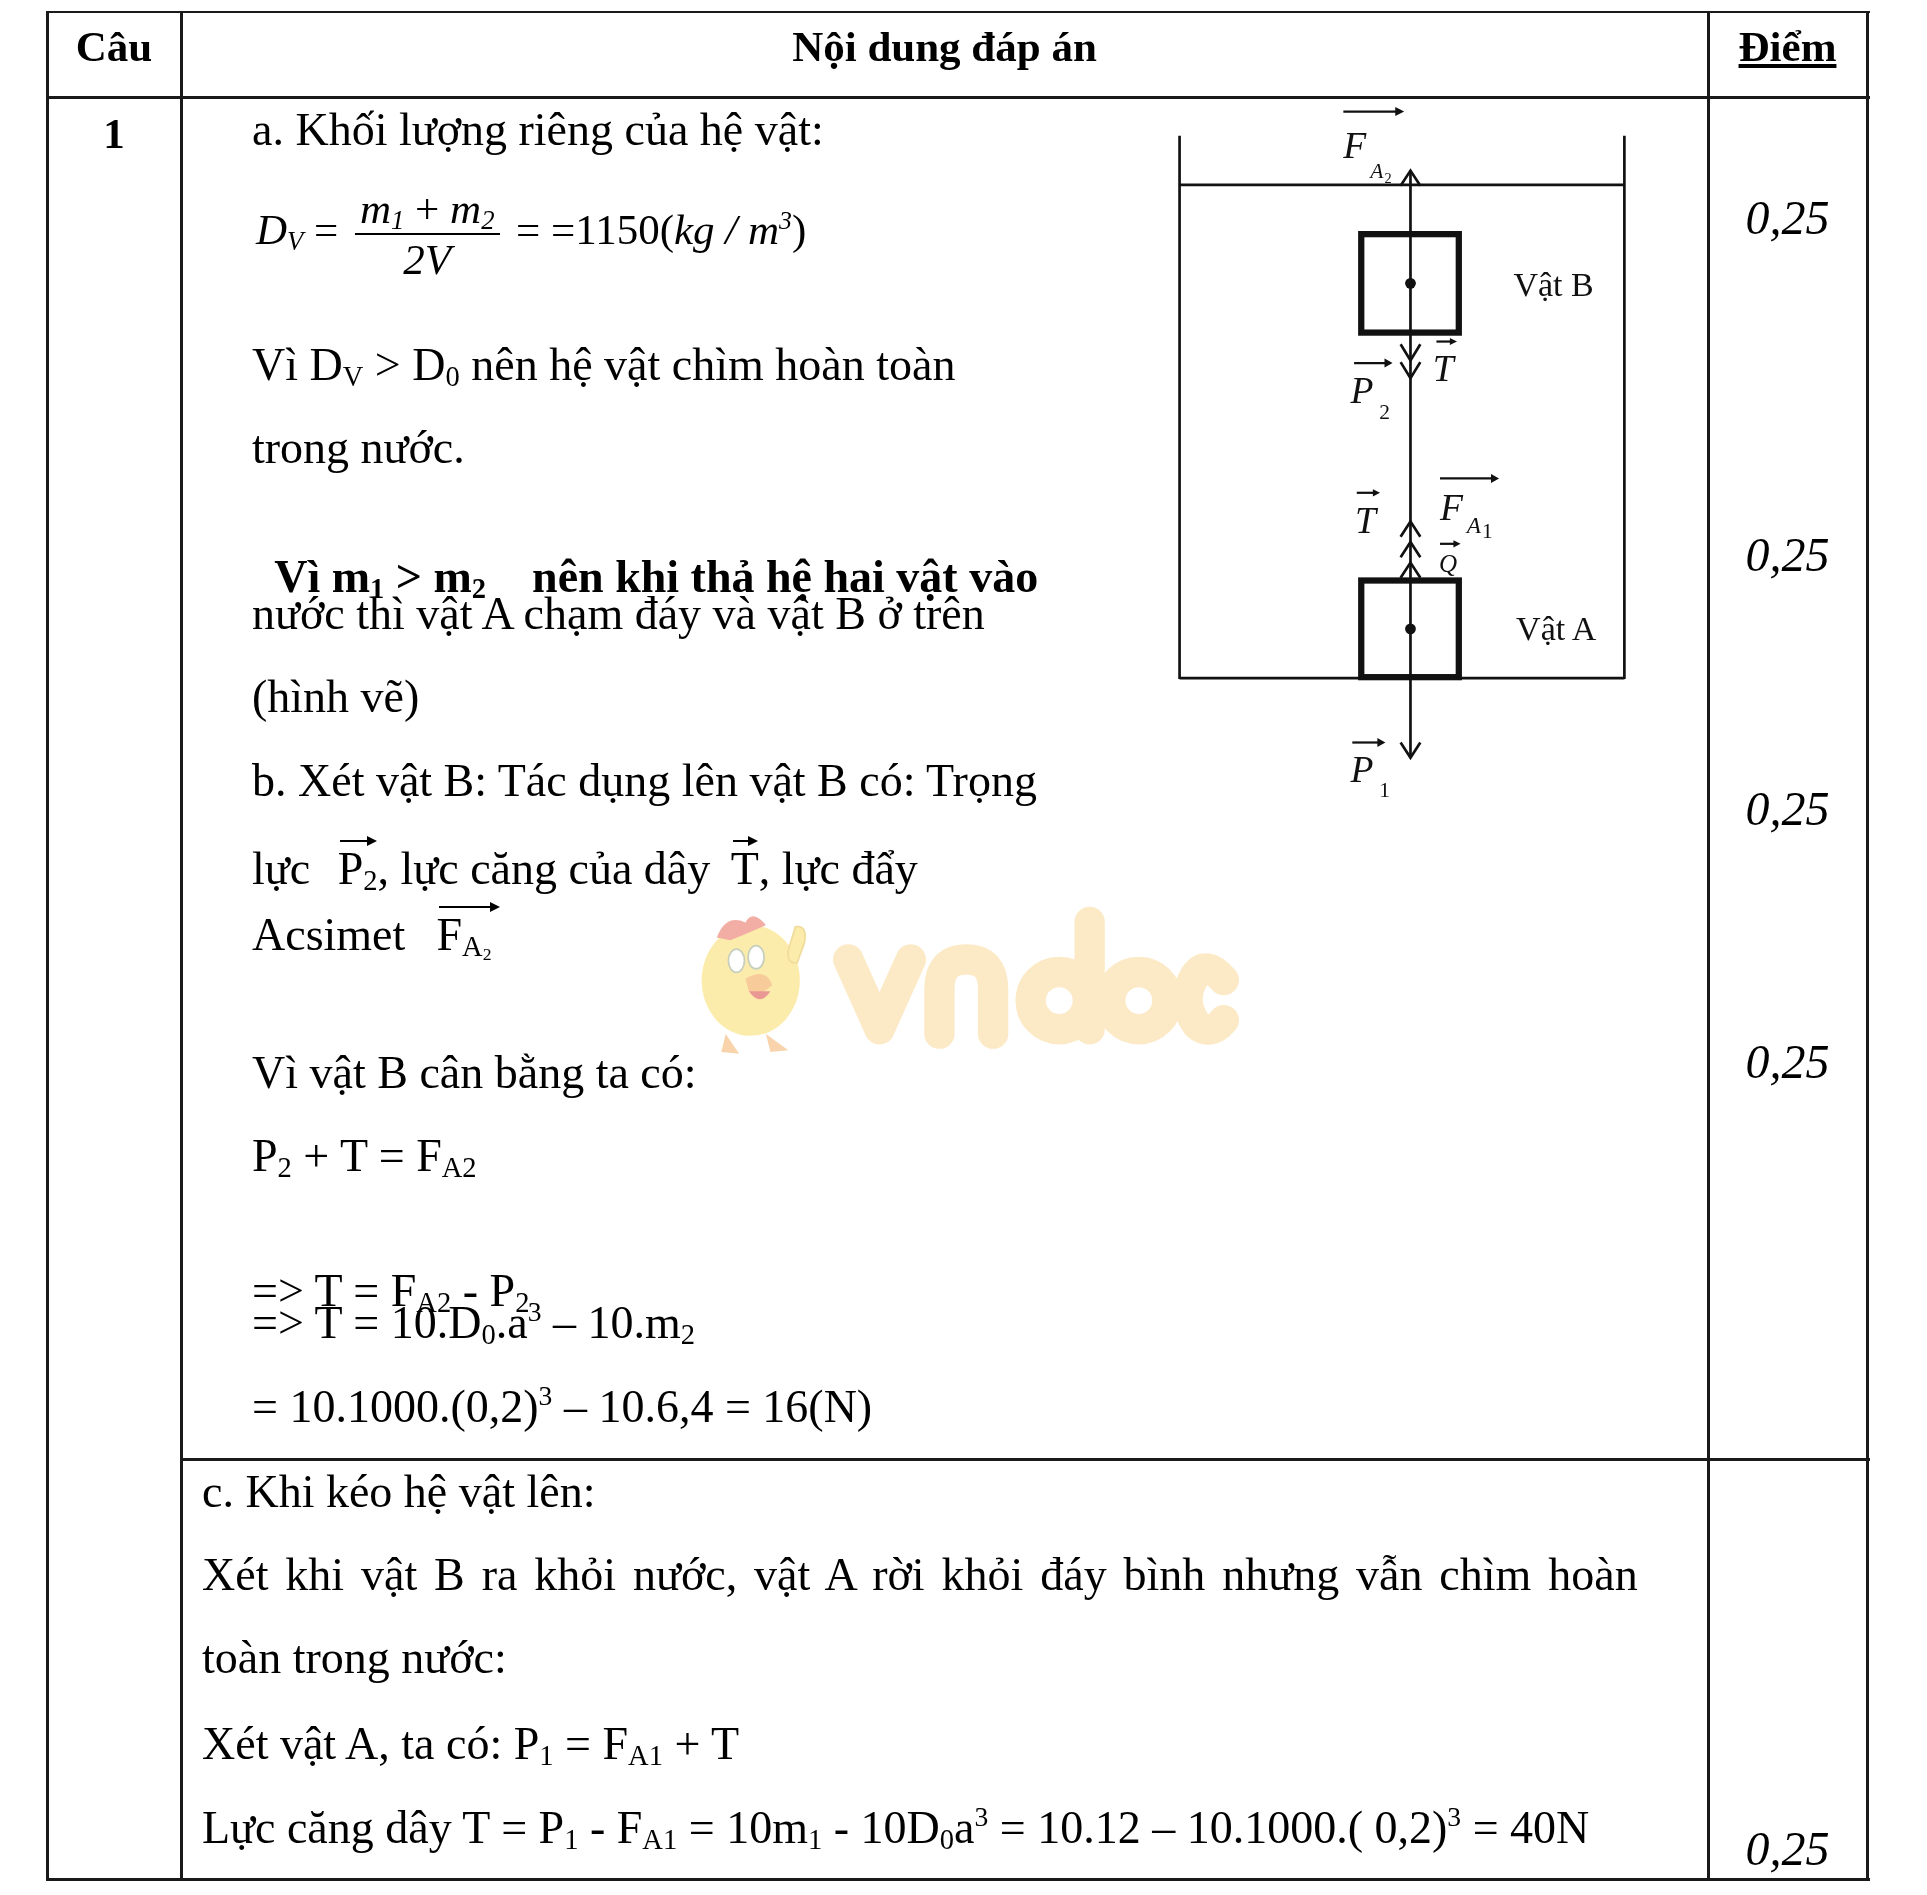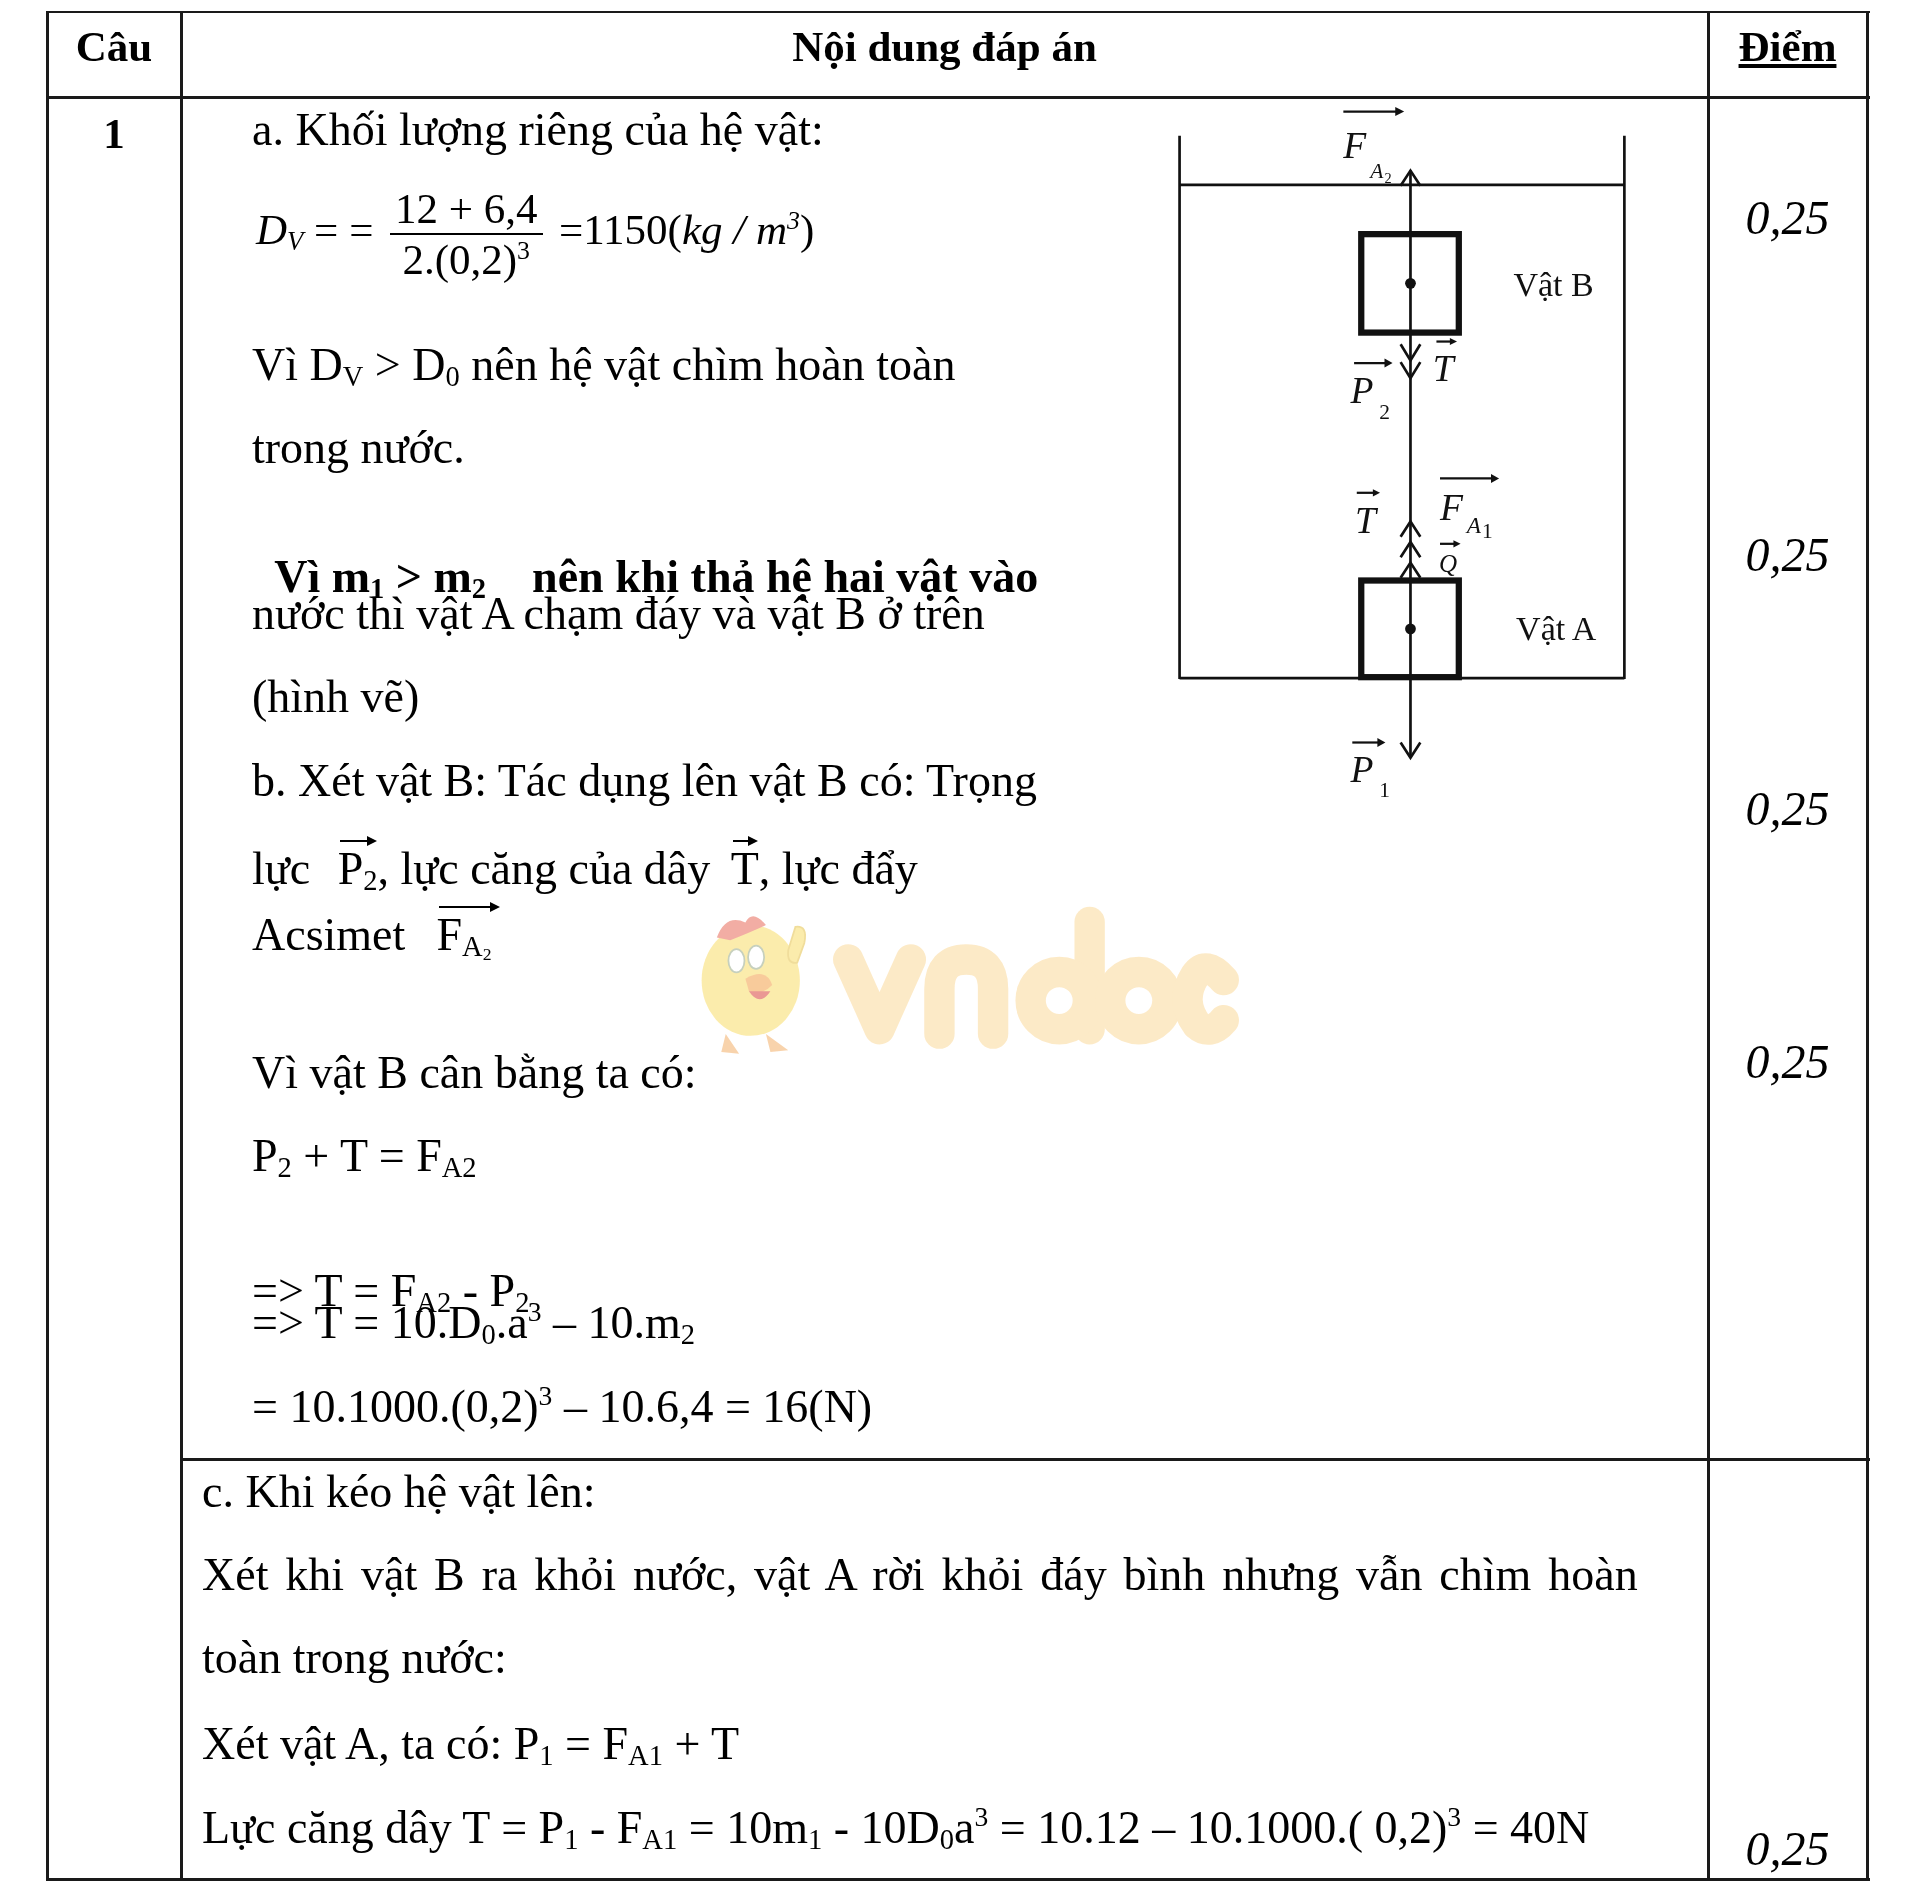--- a/index.html
+++ b/index.html
@@ -62,26 +62,26 @@
       <path d="M440 85 Q420 62 408 80 Q390 108 410 135 Q425 148 440 130"></path>
     </g>
   </svg>
 </div>
 
 <div class="line" style="left:252px; top:107px;">a. Khối lượng riêng của hệ vật:</div>
 
 <div class="line" style="left:256px; top:184px; font-size:43px;">
   <span class="it"><span>D</span><sub>V</sub></span>
   <span> = </span>
+  <span class="frac">
+    <span class="num it"><span>m</span><sub>1</sub><span style="font-style:normal"> + </span><span>m</span><sub>2</sub></span>
+    <span class="bar"></span>
+    <span class="den it">2V</span>
+  </span>
   <span>=</span>
-  <span class="frac">
-    <span class="num">12 + 6,4</span>
-    <span class="bar"></span>
-    <span class="den"><span>2.(0,2)</span><sup>3</sup></span>
-  </span>
   <span>=1150(</span><span class="it"><span>kg / m</span><sup>3</sup></span><span>)</span>
 </div>
 
 <div class="line" style="left:252px; top:342px;">
   <span>Vì D</span><sub>V</sub><span> &gt; D</span><sub>0</sub><span> nên hệ vật chìm hoàn toàn</span>
 </div>
 <div class="line" style="left:252px; top:425px;">trong nước.</div>
 <div class="line" style="left:252px; top:508px; white-space:pre;font-weight:bold;">
   <span>Vì m</span><sub>1</sub><span> &gt; m</span><sub>2</sub><span>    nên khi thả hệ hai vật vào</span>
 </div>

